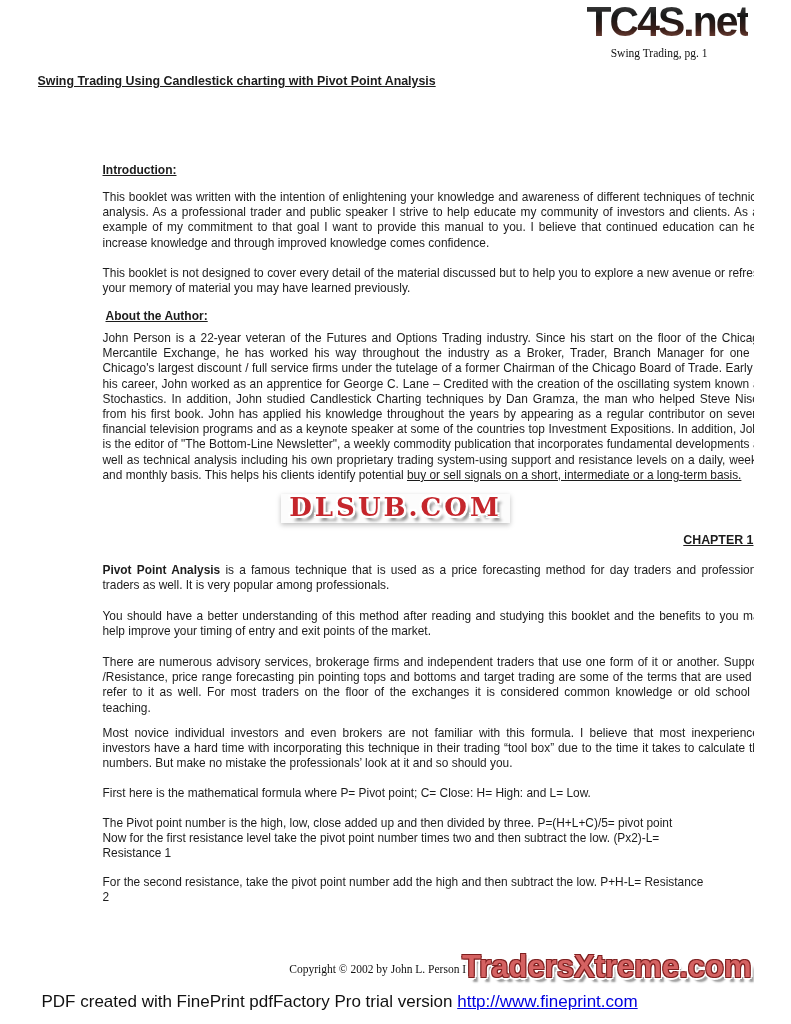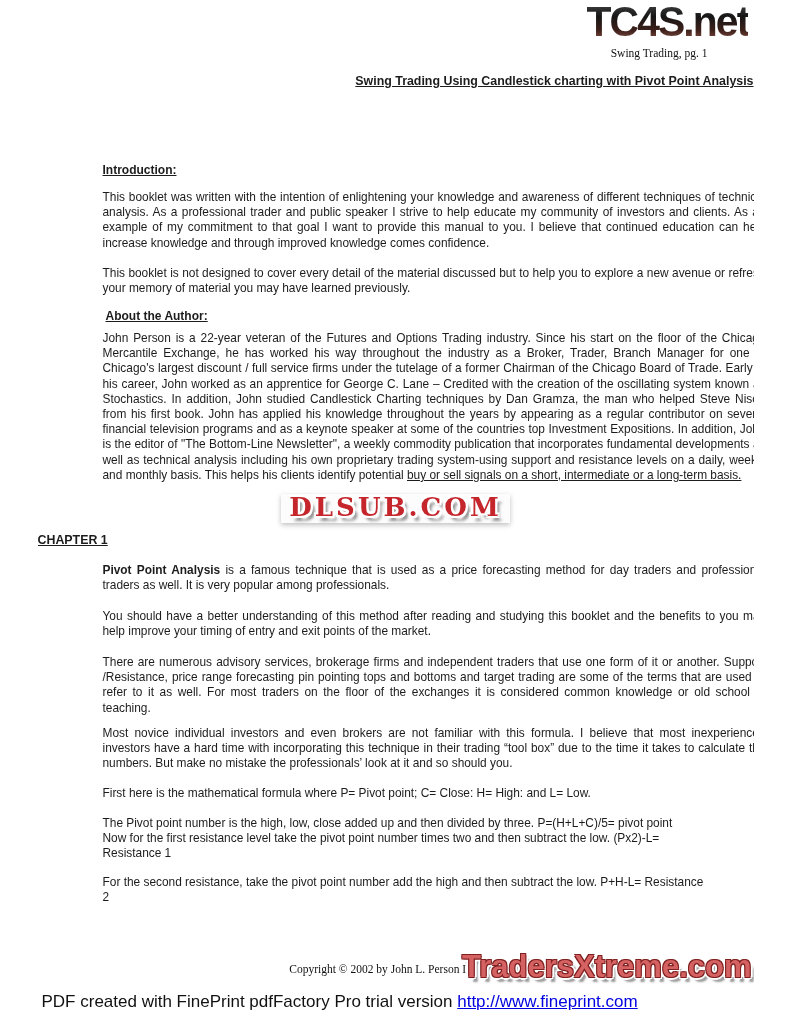--- a/index.html
+++ b/index.html
@@ -27,22 +27,22 @@
       -webkit-background-clip:text; background-clip:text;
       color:transparent;
     }
   }
   .pg-label {
     position:absolute; top:47px; right:46px;
     font-family:"Liberation Serif", serif;
     font-size:11.5px; color:#111;
   }
   .doc-title {
-    position:absolute; top:74px; left:0; right:0;
-    text-align:right; font-weight:bold; font-size:12.4px;
+    position:absolute; top:74px; left:0; right:17px;
+    text-align:left; font-weight:bold; font-size:12.4px;
     text-decoration:underline;
   }
   .byline {
     position:absolute; top:103px; left:0; right:0;
     text-align:center; font-weight:bold; font-size:12.4px;
   }
   
   .h-sec {
     position:absolute; left:65px;
     font-weight:bold; font-size:12px; text-decoration:underline;
@@ -63,21 +63,21 @@
     background:#fcfcfc;
     padding:0 8px 2px 8px;
     text-shadow:
       -2px -2px 0 #fff, 2px -2px 0 #fff, -2px 2px 0 #fff, 2px 2px 0 #fff,
       -2px 0 0 #fff, 2px 0 0 #fff, 0 -2px 0 #fff, 0 2px 0 #fff,
       4px 5px 3px #8f8f8f;
     box-shadow:0 2px 5px rgba(0,0,0,.25);
   }
   .chapter-h {
     position:absolute; top:533px; left:0; right:0;
-    text-align:left; font-weight:bold; font-size:12.4px;
+    text-align:right; font-weight:bold; font-size:12.4px;
     text-decoration:underline;
   }
   
   .copyright {
     position:absolute; top:963px; left:0; right:0;
     text-align:center;
     font-family:"Liberation Serif", serif;
     font-size:11.5px; color:#111;
   }
   .pdf-line {

